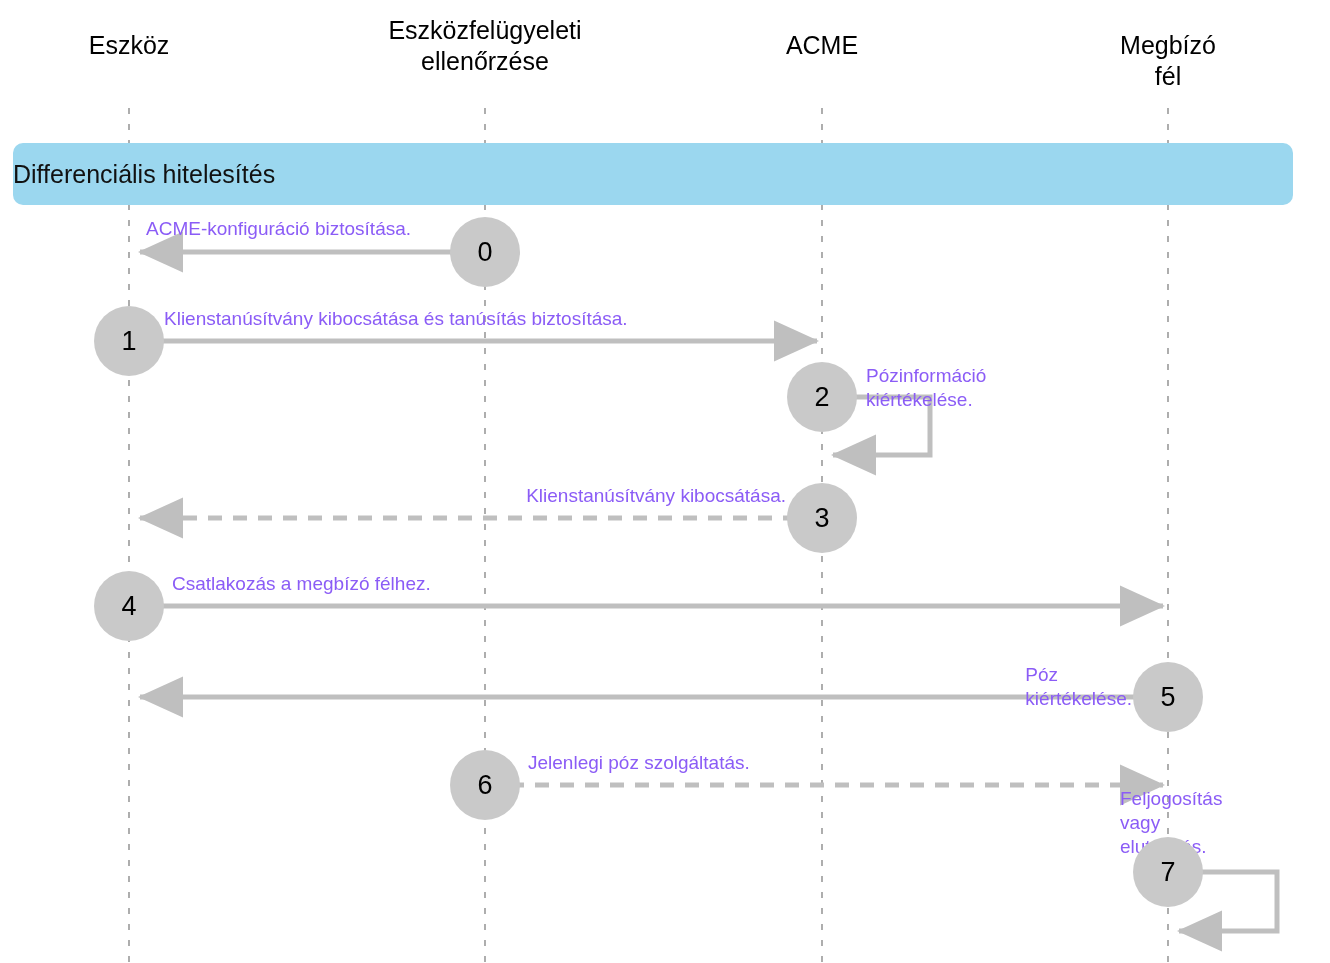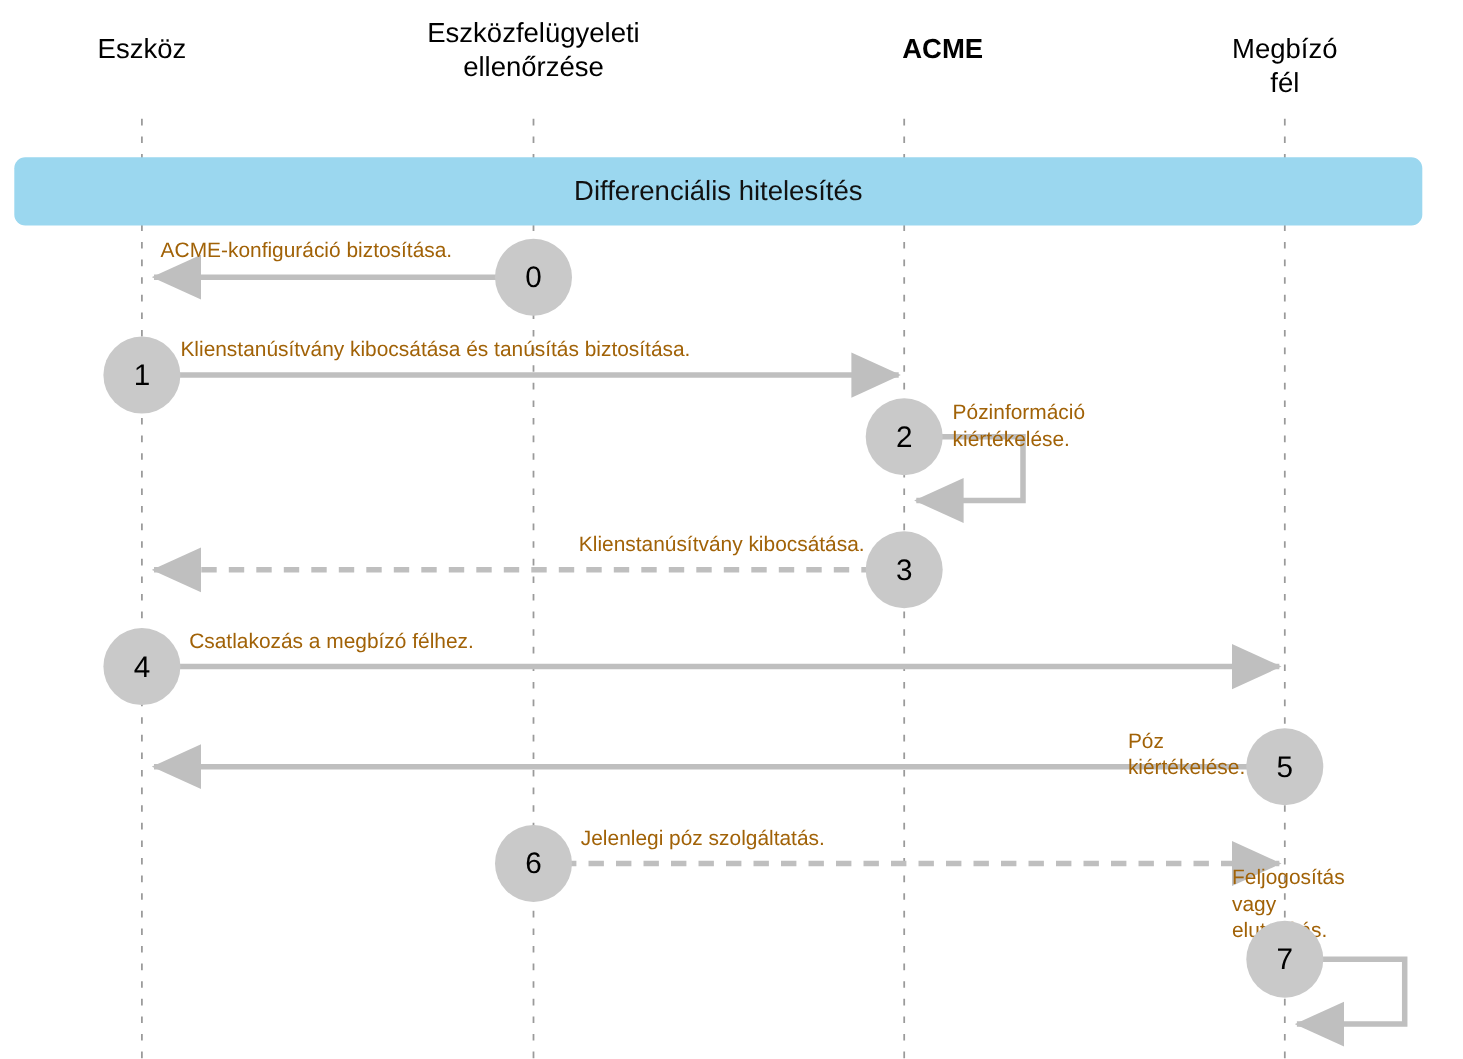--- a/index.html
+++ b/index.html
@@ -21,31 +21,31 @@
     white-space:pre-line;
     transform:translateX(-50%);
   }
 
   .phase-banner{
     position:absolute;
     left:13px;top:143px;
     width:1280px;height:62px;
     background:#9BD7EF;
     border-radius:10px;
-    display:flex;align-items:center;justify-content:center;
+    display:flex;align-items:center;justify-content:flex-start;
   }
   .phase-banner-label{
     font-size:25px;color:#111;
   }
 
   .msg-label{
     position:absolute;
     font-size:19px;
     line-height:24px;
-    color:#a16207;
+    color:#8b5cf6;
     white-space:pre-line;
   }
   .msg-label.left{transform:translateX(0);}
   .msg-label.right{transform:translateX(-100%);}
 
   .step-badge{
     position:absolute;
     width:70px;height:70px;
     border-radius:50%;
     background:#C9C9C9;
@@ -80,21 +80,21 @@
         <line x1="1168" y1="697" x2="140" y2="697" marker-end="url(#arrowhead)" stroke="#BFBFBF" stroke-width="5" fill="none" stroke-linecap="butt"></line>
         <line x1="485" y1="785" x2="1163" y2="785" marker-end="url(#arrowhead)" stroke="#BFBFBF" stroke-width="5" fill="none" stroke-linecap="butt" stroke-dasharray="14 11"></line>
         <path d="M1168,872 H1277 V931 H1179" marker-end="url(#arrowhead)" stroke-linejoin="miter" stroke="#BFBFBF" stroke-width="5" fill="none" stroke-linecap="butt"></path>
       </g>
   </svg>
 
   <div id="actor-labels">
       <div class="actor-label" style="left: 129px; top: 30px;">Eszköz</div>
       <div class="actor-label" style="left: 485px; top: 15px;">Eszközfelügyeleti
 ellenőrzése</div>
-      <div class="actor-label" style="left: 857px; top: 30px; font-weight: bold;">ACME</div>
+      <div class="actor-label" style="left: 822px; top: 30px;">ACME</div>
       <div class="actor-label" style="left: 1168px; top: 30px;">Megbízó fél</div>
     </div>
 
   <div class="phase-banner">
     <span class="phase-banner-label">Differenciális hitelesítés</span>
   </div>
 
   <div id="msg-labels">
       <div class="msg-label left" style="left: 146px; top: 217px;">ACME-konfiguráció biztosítása.</div>
       <div class="msg-label left" style="left: 164px; top: 307px;">Klienstanúsítvány kibocsátása és tanúsítás biztosítása.</div>

